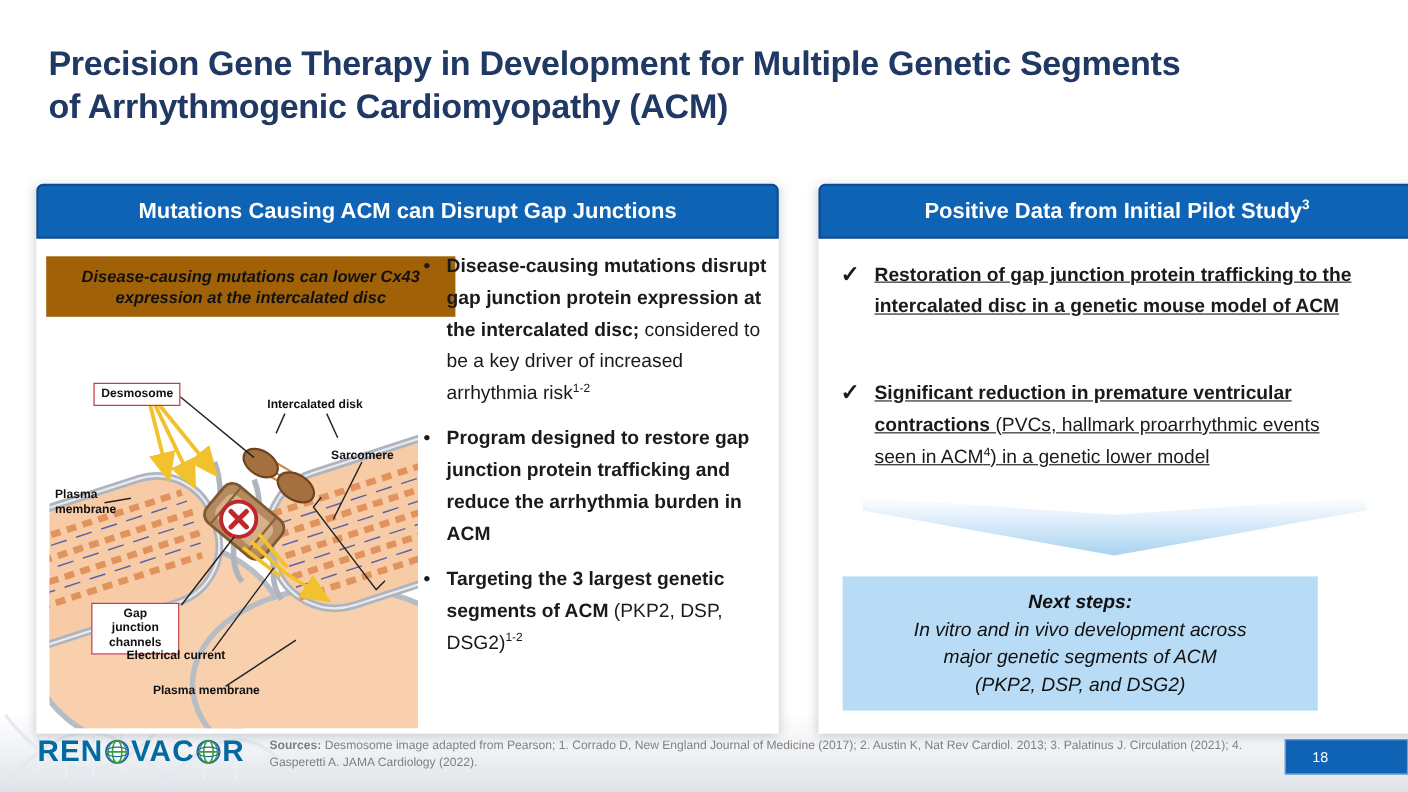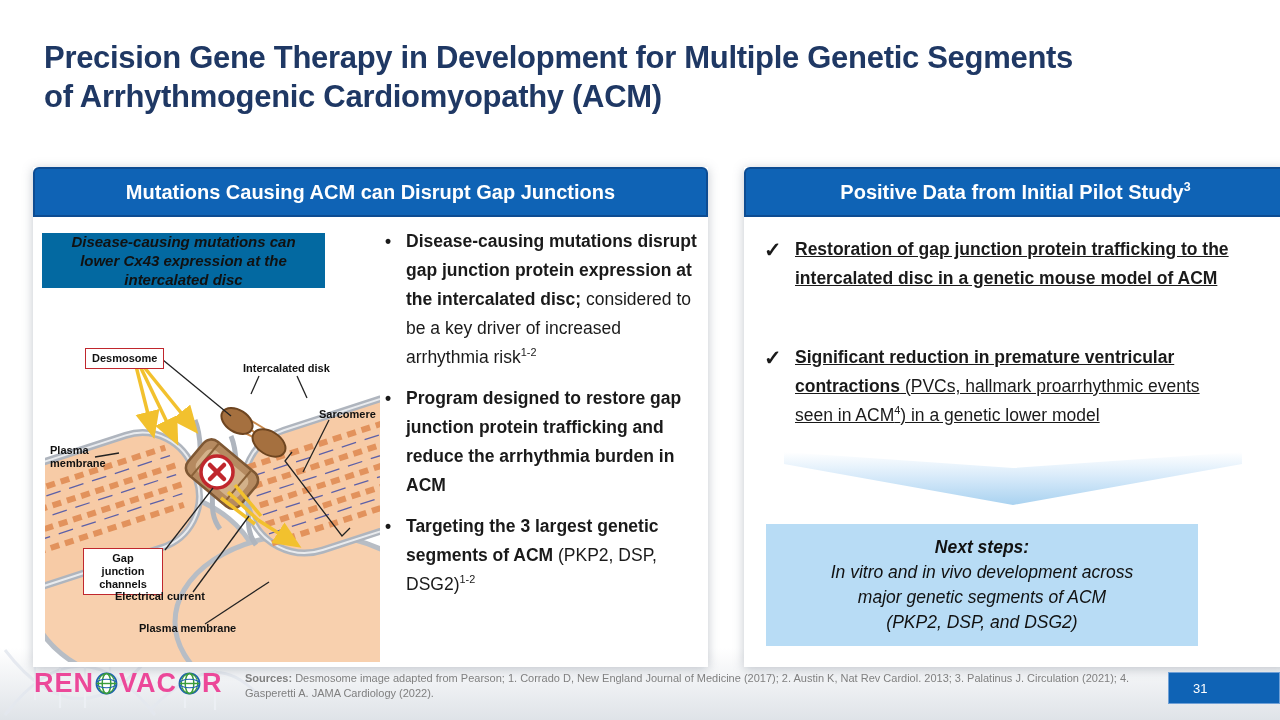--- a/index.html
+++ b/index.html
@@ -10,54 +10,54 @@
 
   
   .panel{position:absolute;top:133px;background:#fff;border-radius:0;box-shadow:0 2px 10px rgba(100,110,125,0.38);margin-top:34px;}
   .panel.left{left:33px;width:675px;height:500px;}
   .panel.right{left:744px;width:507px;height:500px;padding-left:36px;}
   .panel-header{position:absolute;top:0;left:0;right:0;height:50px;background:#0F63B5;border:2px solid #0D4C92;border-radius:6px 6px 0 0;color:#fff;font-weight:bold;font-size:20px;display:flex;align-items:center;justify-content:center;box-sizing:border-box;}
   .panel-body{position:absolute;top:50px;left:0;right:0;bottom:0;}
   .sup{vertical-align:super;font-size:62%;line-height:0;}
 
   
-  .callout{position:absolute;left:9px;top:16px;width:283px;height:55px;background:#0369a1;font-style:italic;font-weight:bold;font-size:15px;line-height:19px;color:#111;display:flex;align-items:center;justify-content:center;text-align:center;box-sizing:border-box;padding:4px 12px;}
+  .callout{position:absolute;left:9px;top:16px;width:372px;height:55px;background:#a16207;font-style:italic;font-weight:bold;font-size:15px;line-height:19px;color:#111;display:flex;align-items:center;justify-content:center;text-align:center;box-sizing:border-box;padding:4px 12px;}
   .bullets{position:absolute;left:352px;top:10px;width:322px;margin:0;padding:0;list-style:none;}
   .bullets li{display:flex;margin-bottom:12px;font-size:17.5px;line-height:29px;color:#1a1a1a;}
   .bullets .marker{width:21px;flex:none;font-weight:bold;}
   .bullets .btext{width:300px;}
 
   
   .diagram{position:absolute;left:12px;top:107px;width:335px;height:338px;}
   .diagram svg.art{position:absolute;left:0;top:0;}
   .dlabel{position:absolute;font-size:11px;font-weight:600;color:#111;line-height:13px;}
   .dlabel.boxed{background:#fff;border:1.6px solid #C0272D;padding:3px 6px;text-align:center;}
   .lbl-desmosome{left:40px;top:24px;}
   .lbl-intercalated{left:198px;top:38px;}
-  .lbl-sarcomere{left:274px;top:84px;text-align:center;}
+  .lbl-sarcomere{left:256px;top:84px;text-align:center;}
   .lbl-plasma-left{left:5px;top:120px;width:62px;}
   .lbl-gapjunction{left:38px;top:224px;width:80px;box-sizing:border-box;}
   .lbl-electrical{left:70px;top:266px;}
   .lbl-plasma-bottom{left:94px;top:298px;}
 
   
   .check-item{position:absolute;left:20px;display:flex;font-size:17.5px;line-height:29px;color:#1a1a1a;}
   .check-item .glyph{width:31px;flex:none;font-size:21px;font-weight:bold;color:#1a1a1a;}
   .check-item .ctext{width:446px;text-decoration:underline;}
   .check-1{top:18px;}
   .check-2{top:126px;}
   .chevron{position:absolute;left:38px;top:234px;}
   .next-steps{position:absolute;left:22px;top:307px;width:432px;height:122px;background:#B8DCF5;font-style:italic;font-size:17.5px;line-height:25px;color:#111;text-align:center;display:flex;flex-direction:column;justify-content:center;}
   .next-steps .ns-title{font-weight:bold;}
 
   
   .footer-band{position:absolute;left:0;bottom:0;width:1280px;height:72px;background:linear-gradient(180deg, rgba(231,234,238,0) 0%, #DFE3E8 100%);pointer-events:none;}
   .dna-watermark{position:absolute;left:0;bottom:0;}
   .logo{position:absolute;left:34px;top:668px;display:flex;align-items:center;}
-  .logo .ltr{font-size:27px;font-weight:bold;color:#ec4899;letter-spacing:1px;}
+  .logo .ltr{font-size:27px;font-weight:bold;color:#0369a1;letter-spacing:1px;}
   .logo svg{margin:0 1px;}
   .sources{position:absolute;left:245px;top:671px;width:915px;margin:0;font-size:11px;line-height:15px;color:#7F7F7F;}
   .sources b{font-weight:bold;}
   .page-badge{position:absolute;left:1168px;top:672px;width:112px;height:32px;background:#0F63B5;border:1px solid #6FA0D6;box-sizing:border-box;color:#fff;font-size:13px;display:flex;align-items:center;padding-left:24px;}
 </style>
 </head>
 <body>
 
 <div class="slide">
 
@@ -262,16 +262,16 @@
       <ellipse cx="12" cy="12" rx="8.5" ry="10.5" fill="none" stroke="#3B9C3B" stroke-width="1.1"></ellipse>
       <ellipse cx="12" cy="12" rx="10.5" ry="4.5" fill="none" stroke="#1E62B0" stroke-width="1.1"></ellipse>
       <line x1="1.5" y1="12" x2="22.5" y2="12" stroke="#3B9C3B" stroke-width="1.5"></line>
     </svg>
     <span class="ltr">R</span>
   </div>
 
   <p class="sources"><b>Sources:</b><span> Desmosome image adapted from Pearson; 1. Corrado D, New England Journal of Medicine (2017); 2. Austin K, Nat Rev Cardiol. 2013; 3. Palatinus J. Circulation (2021); 4. Gasperetti A. JAMA Cardiology (2022).</span></p>
 
   <div class="page-badge">
-    <span>31</span>
+    <span>18</span>
   </div>
 
 </div>
 
 </body></html>

